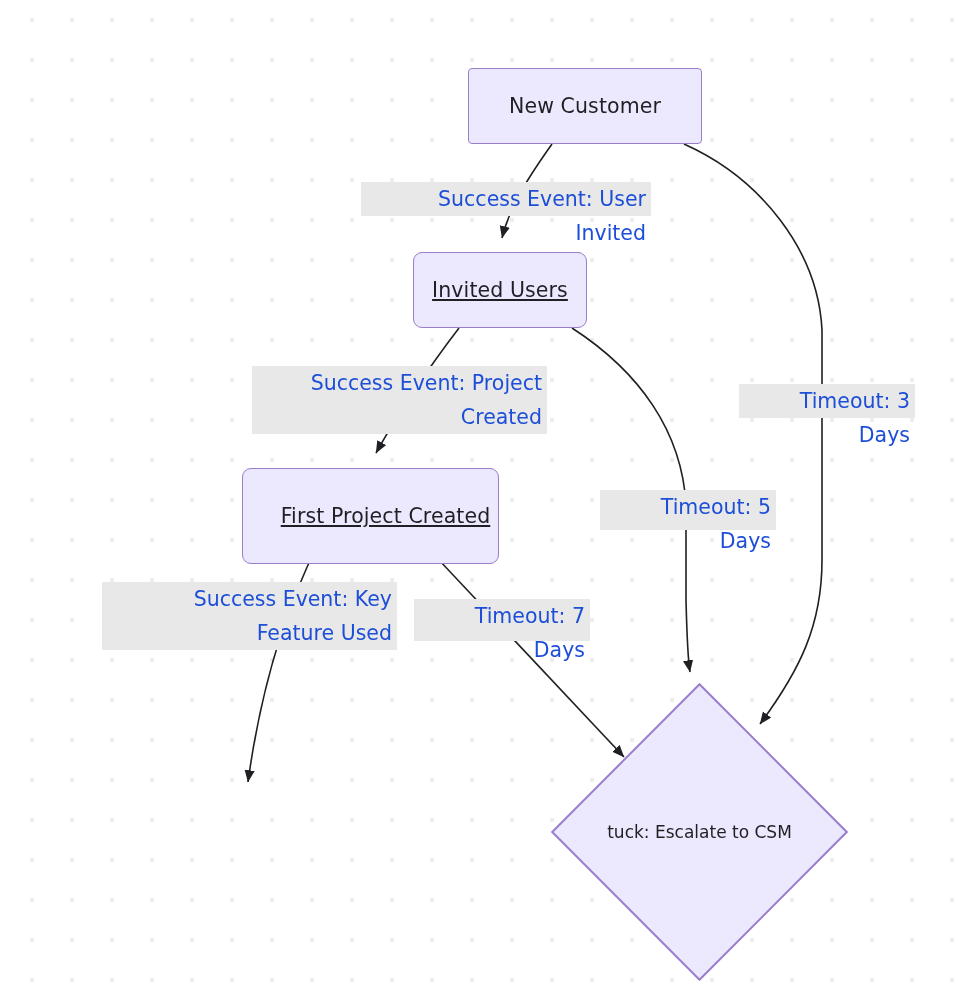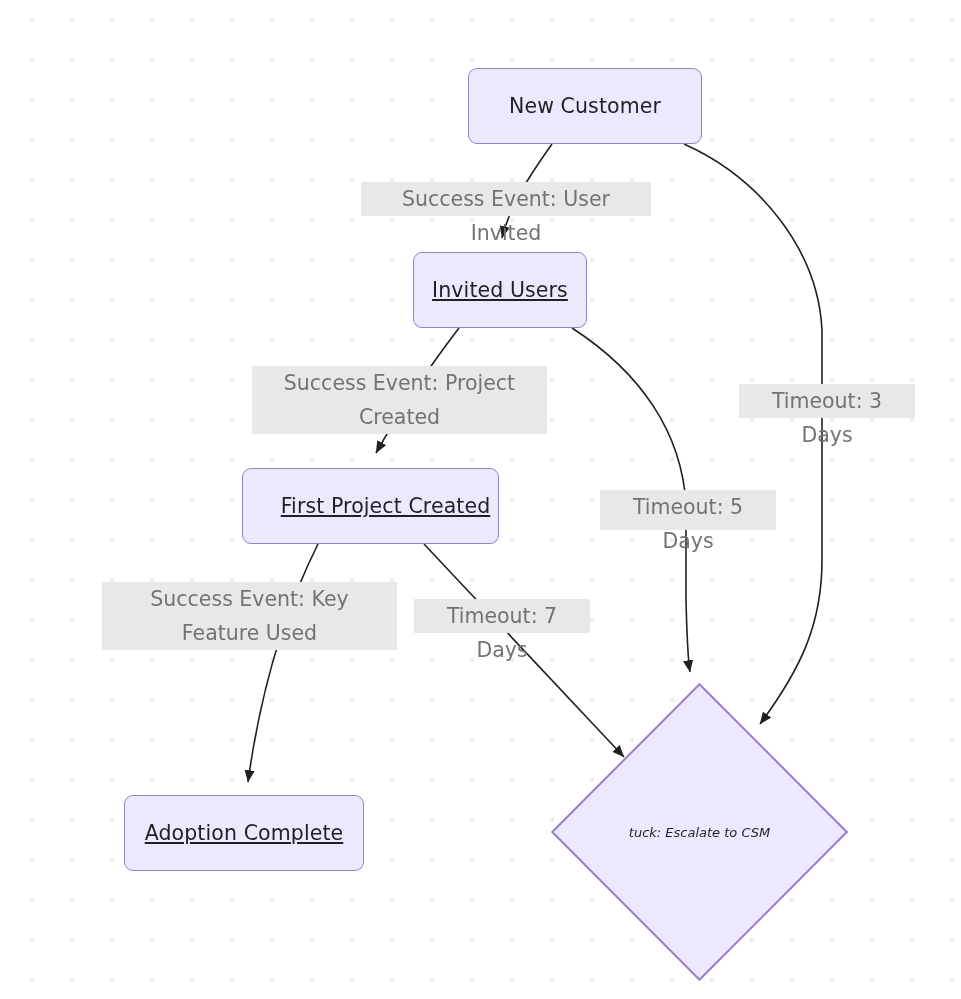--- a/index.html
+++ b/index.html
@@ -33,51 +33,50 @@
     display: flex;
     align-items: center;
     justify-content: center;
     color: #1f2024;
     font-size: 20.5px;
     letter-spacing: 0.1px;
     text-align: center;
     z-index: 3;
   }
   .node.rounded { border-radius: 9px; text-decoration: underline; }
-  .node.square  { border-radius: 9px; }
+  .node.square  { border-radius: 4px; }
 
   .diamond-wrap {
     position: absolute;
     z-index: 3;
     display: flex;
     align-items: center;
     justify-content: center;
   }
   .diamond-shape {
     position: absolute;
     left: 0; top: 0;
     width: 100%; height: 100%;
   }
   .diamond-label {
     position: relative;
     z-index: 2;
     color: #1f2024;
-    font-size: 13px;
+    font-size: 17px;
     text-align: right;
     white-space: nowrap;
-    font-style: italic;
   }
 
   .edge-label {
     position: absolute;
     background: #e8e8e8;
-    color: #737373;
+    color: #1d4ed8;
     font-size: 20.5px;
     line-height: 34px;
-    text-align: center;
+    text-align: right;
     padding: 0 5px;
     z-index: 4;
     white-space: pre-line;
   }
 </style>
 </head>
 <body>
 
 <div id="canvas">
 
@@ -102,42 +101,39 @@
   </svg>
 
   <div class="node square" style="left:468px; top:68px; width:234px; height:76px;">
     <span>New Customer</span>
   </div>
 
   <div class="node rounded" style="left:413px; top:252px; width:174px; height:76px;">
     <span>Invited Users</span>
   </div>
 
-  <div class="node rounded" style="left:242px; top:468px; width:257px; height:76px;padding-left:30px;">
+  <div class="node rounded" style="left:242px; top:468px; width:257px; height:96px;padding-left:30px;">
     <span>First Project Created</span>
   </div>
 
-  <div class="node rounded" style="left:124px; top:795px; width:240px; height:76px;">
-    <span>Adoption Complete</span>
-  </div>
 
   <div class="diamond-wrap" style="left:551px; top:683px; width:297px; height:298px;">
     <svg class="diamond-shape" viewBox="0 0 297 298" preserveAspectRatio="none">
       <polygon points="148.5,1.2 295.8,149 148.5,296.8 1.2,149" fill="#ece8fd" stroke="#9a7ecb" stroke-width="2"></polygon>
     </svg>
     <span class="diamond-label">tuck: Escalate to CSM</span>
   </div>
 
   <div class="edge-label" style="left:361px; top:182px; width:280px; height:34px;">Success Event: User Invited</div>
 
   <div class="edge-label" style="left:739px; top:384px; width:166px; height:34px;">Timeout: 3 Days</div>
 
   <div class="edge-label" style="left:228px; top:366px; width:285px; height:68px;margin-left:24px;">Success Event: Project
 Created</div>
 
   <div class="edge-label" style="left:600px; top:490px; width:166px; height:40px;">Timeout: 5 Days</div>
 
   <div class="edge-label" style="left:102px; top:582px; width:285px; height:68px;">Success Event: Key
 Feature Used</div>
 
-  <div class="edge-label" style="left:414px; top:599px; width:166px; height:34px;">Timeout: 7 Days</div>
+  <div class="edge-label" style="left:414px; top:599px; width:166px; height:42px;">Timeout: 7 Days</div>
 
 </div>
 
 </body></html>

